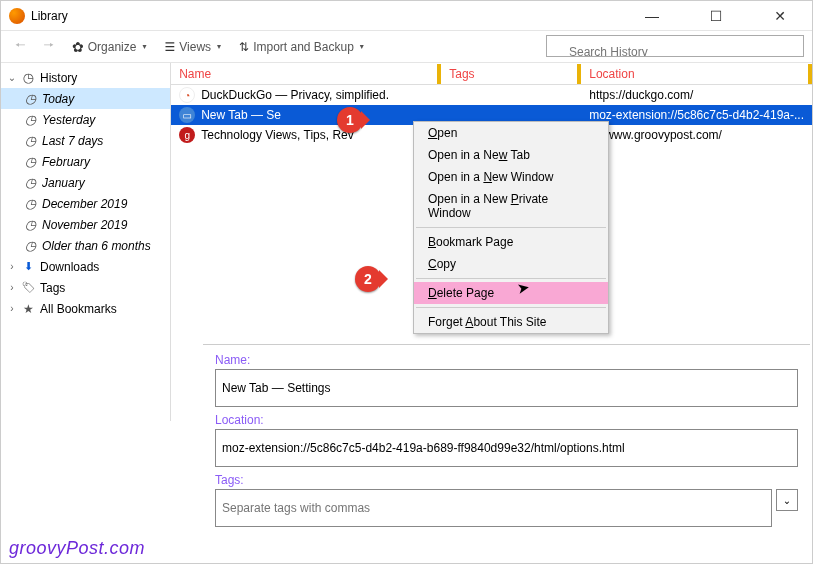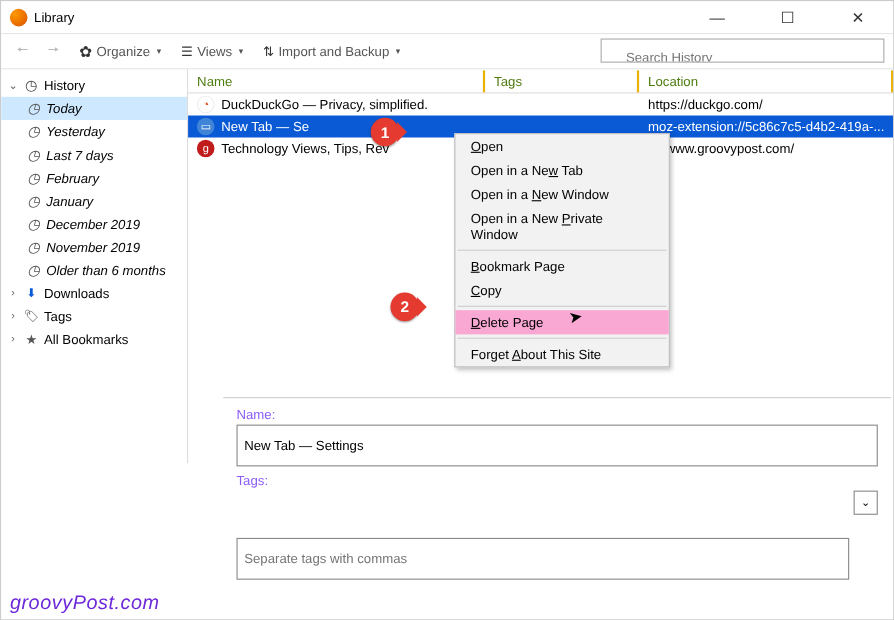--- a/index.html
+++ b/index.html
@@ -19,21 +19,21 @@
 .searchholder { position: relative; }
 .body { display: flex; height: 358px; }
 .sidebar { width: 200px; border-right: 1px solid #ddd; padding-top: 4px; overflow: hidden; }
 .sbrow { display: flex; align-items: center; padding: 3px 6px; gap: 4px; cursor: default; }
 .sbrow.sel { background: #cde8ff; }
 .twist { width: 10px; color: #666; font-size: 10px; text-align: center; }
 .sbicon { width: 15px; height: 15px; display: flex; align-items: center; justify-content: center; font-size: 11px; color: #555; }
 .indent1 { padding-left: 22px; font-style: italic; }
 .main { flex: 1; display: flex; flex-direction: column; }
 .cols { display: flex; height: 22px; align-items: center; border-bottom: 1px solid #ddd; }
-.col { padding: 3px 8px; color: #4d7c0f; border-right: 2px solid #eab308; }
+.col { padding: 3px 8px; color: #ef4444; border-right: 4px solid #eab308; }
 .colname { width: 270px; }
 .coltags { width: 140px; }
 .colloc { flex: 1; }
 .rows { position: relative; }
 .row { display: flex; align-items: center; height: 20px; padding-left: 8px; }
 .row.sel { background: #0a5ad6; color: #fff; }
 .ricon { width: 16px; height: 16px; margin-right: 6px; border-radius: 50%; display: flex; align-items: center; justify-content: center; font-size: 10px; }
 .row .rname { width: 248px; overflow: hidden; text-overflow: ellipsis; white-space: nowrap; }
 .row .rtags { width: 140px; }
 .row .rloc { flex: 1; overflow: hidden; text-overflow: ellipsis; white-space: nowrap; padding-right: 8px; }
@@ -182,23 +182,27 @@
     </div>
   </div>
 </div>
 
 <div class="details">
   <div class="drow">
     <span class="dlabel">Name:</span>
     <input class="dinput" value="New Tab — Settings" style="">
   </div>
   <div class="drow">
+    <span class="dlabel">Location:</span>
+    <input class="dinput" value="moz-extension://5c86c7c5-d4b2-419a-b689-ff9840d99e32/html/options.html" style="">
+  </div>
+  <div class="drow">
     <span class="dlabel">Tags:</span>
     <div class="tagsrow">
-      <input class="dinput placeholder" style="flex: 1 1 0%; margin-top: 43px;" placeholder="Separate tags with commas">
+      <input class="dinput placeholder" style="flex: 1 1 0%;" placeholder="Separate tags with commas">
       <div class="tagdrop">⌄</div>
     </div>
   </div>
 </div>
 
 <div class="ctxmenu">
   <div class="ctxitem"><span class="mnem">O</span><span>pen</span></div>
   <div class="ctxitem"><span>Open in a Ne</span><span class="mnem">w</span><span> Tab</span></div>
   <div class="ctxitem"><span>Open in a </span><span class="mnem">N</span><span>ew Window</span></div>
   <div class="ctxitem"><span>Open in a New </span><span class="mnem">P</span><span>rivate Window</span></div>

